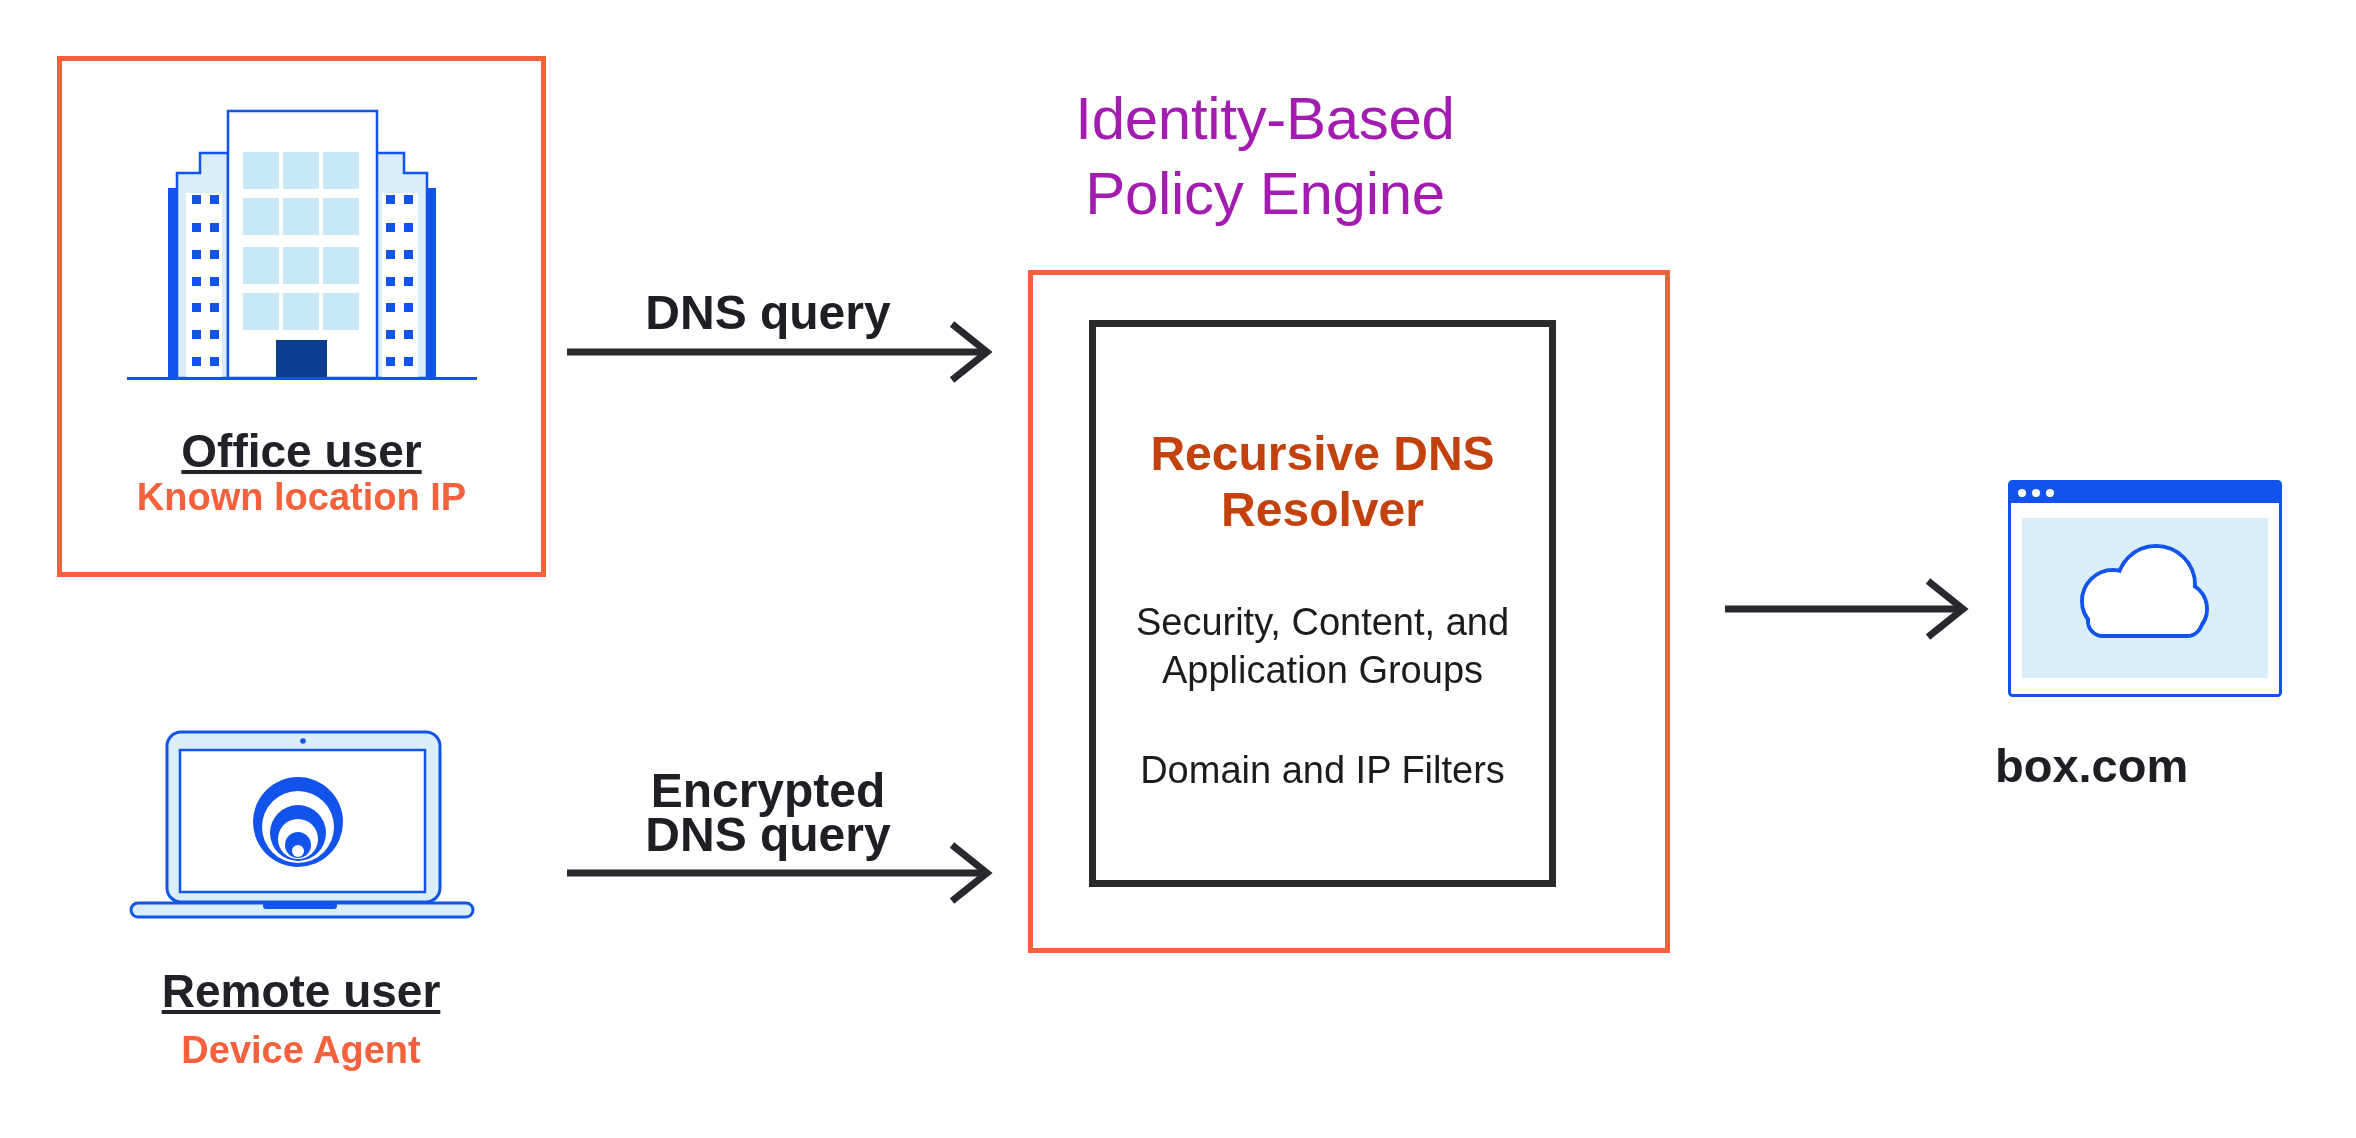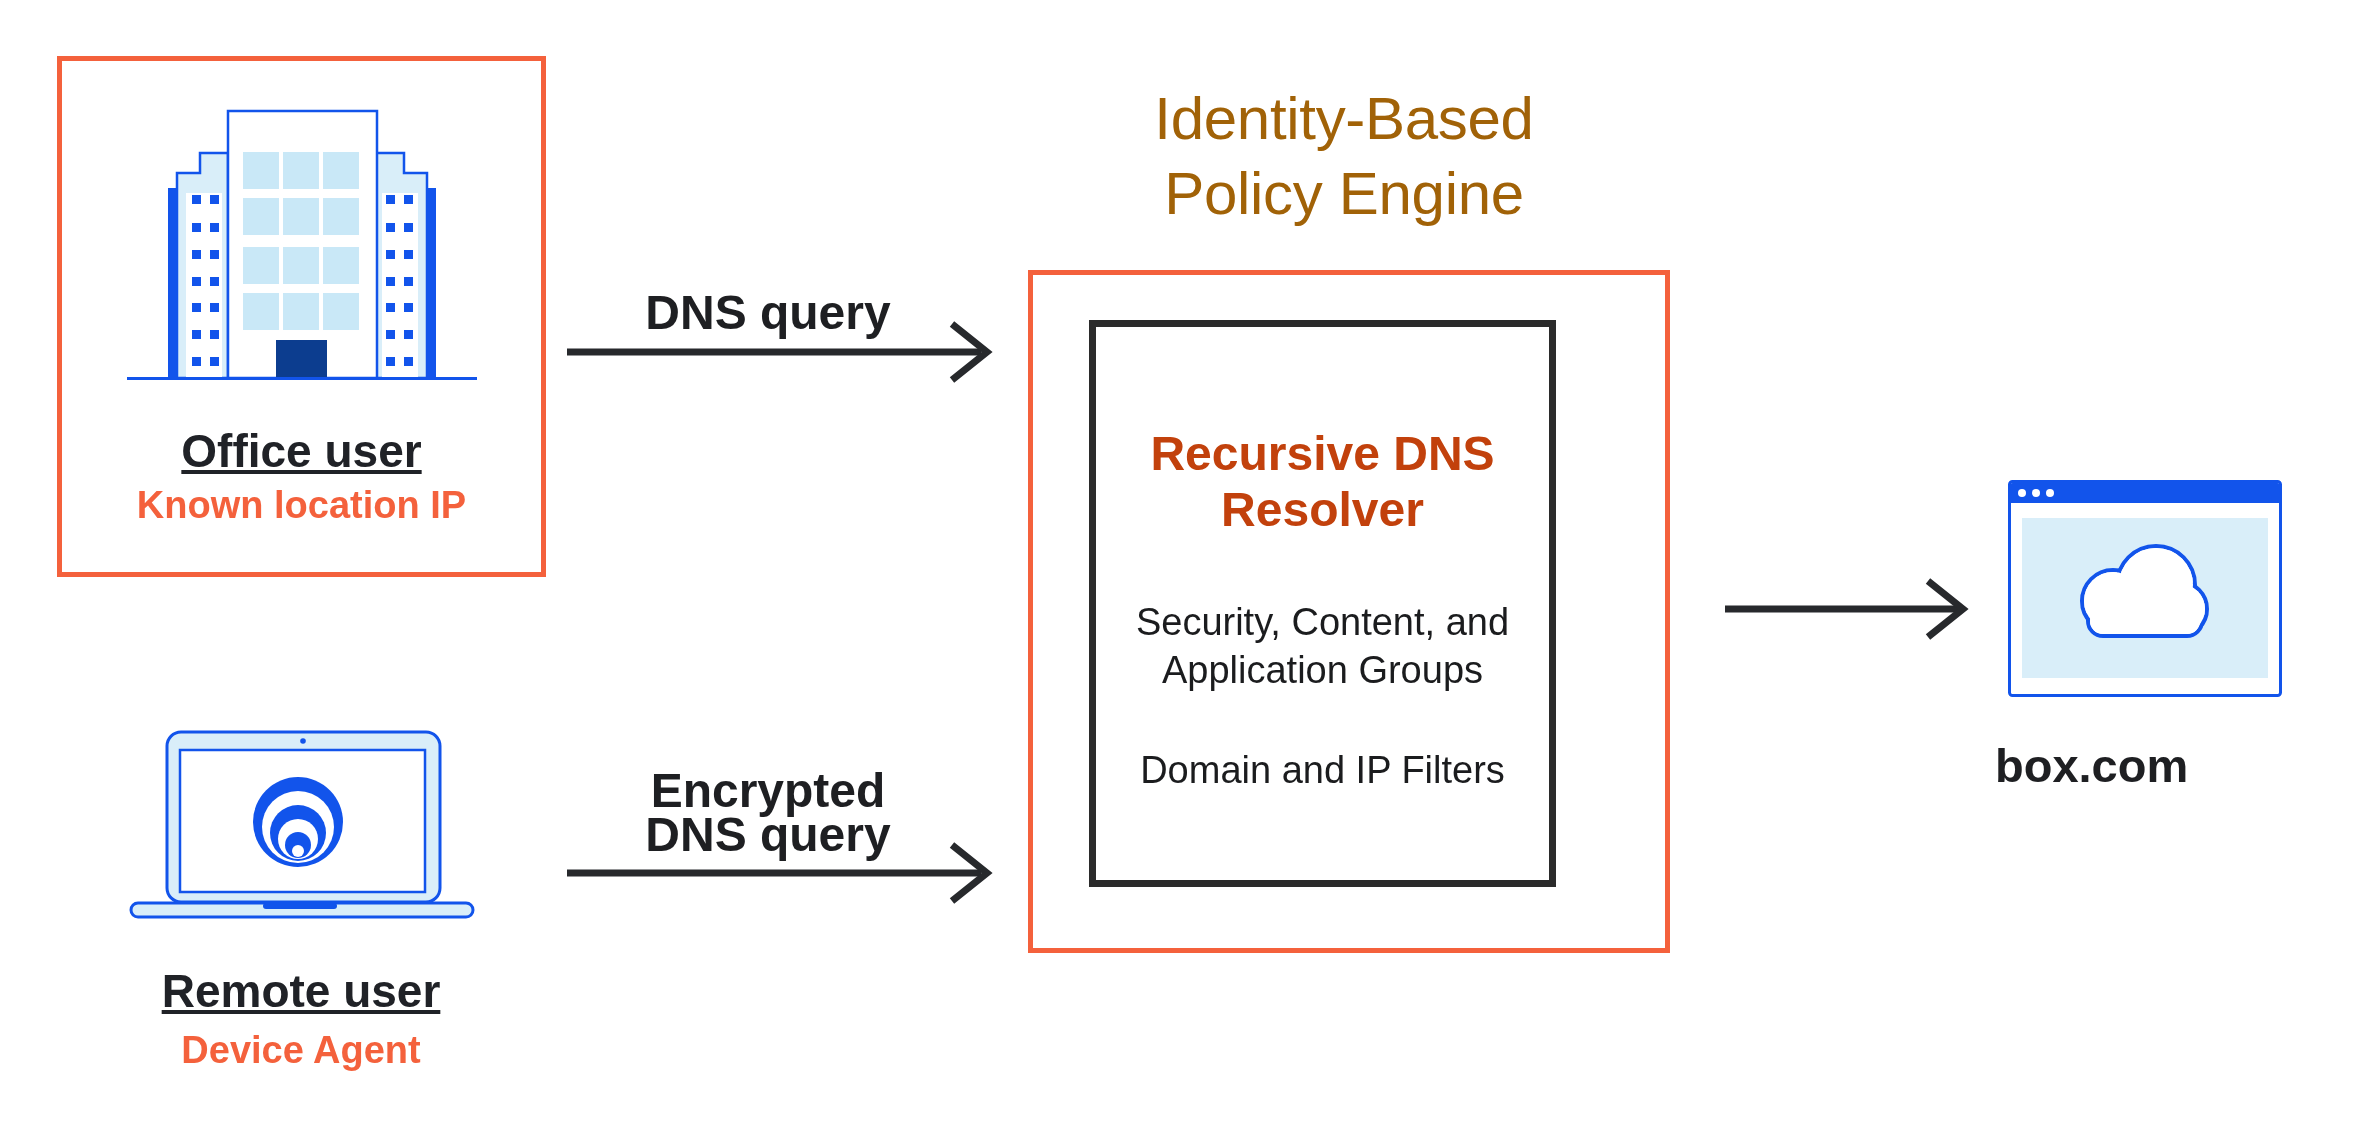--- a/index.html
+++ b/index.html
@@ -9,31 +9,31 @@
   
   .office-card{
     position:absolute;left:57px;top:56px;width:489px;height:521px;
     border:5px solid #F4613C;box-sizing:border-box;background:#ffffff;
     display:flex;flex-direction:column;align-items:center;
   }
   .office-card .icon-wrap{margin-top:47px;line-height:0;}
   .entity-label{font-size:46px;font-weight:bold;line-height:50px;color:#202227;text-align:center;text-decoration:underline;}
   .entity-tag{font-size:38px;font-weight:bold;line-height:42px;color:#F4613C;text-align:center;}
   .office-card .entity-label{margin-top:44px;}
-  .office-card .entity-tag{margin-top:8px;}
+  .office-card .entity-tag{margin-top:0;}
 
   .remote-icon{position:absolute;left:129px;top:729px;line-height:0;}
   .remote-label{position:absolute;left:101px;top:966px;width:400px;}
   .remote-tag{position:absolute;left:101px;top:1029px;width:400px;}
 
   
   .engine-title{
-    position:absolute;left:1084px;top:81px;width:520px;
+    position:absolute;left:1005px;top:81px;width:520px;
     font-size:60px;line-height:75px;letter-spacing:-0.3px;
-    color:#a16207;text-align:center;font-weight:400;
+    color:#a21caf;text-align:center;font-weight:400;
   }
 
   
   .policy-box{
     position:absolute;left:1028px;top:270px;width:642px;height:683px;
     border:5px solid #F4613C;box-sizing:border-box;background:#ffffff;
   }
   .resolver-box{
     position:absolute;left:56px;top:45px;width:467px;height:567px;
     border:7px solid #2B2B2B;box-sizing:border-box;background:#ffffff;

